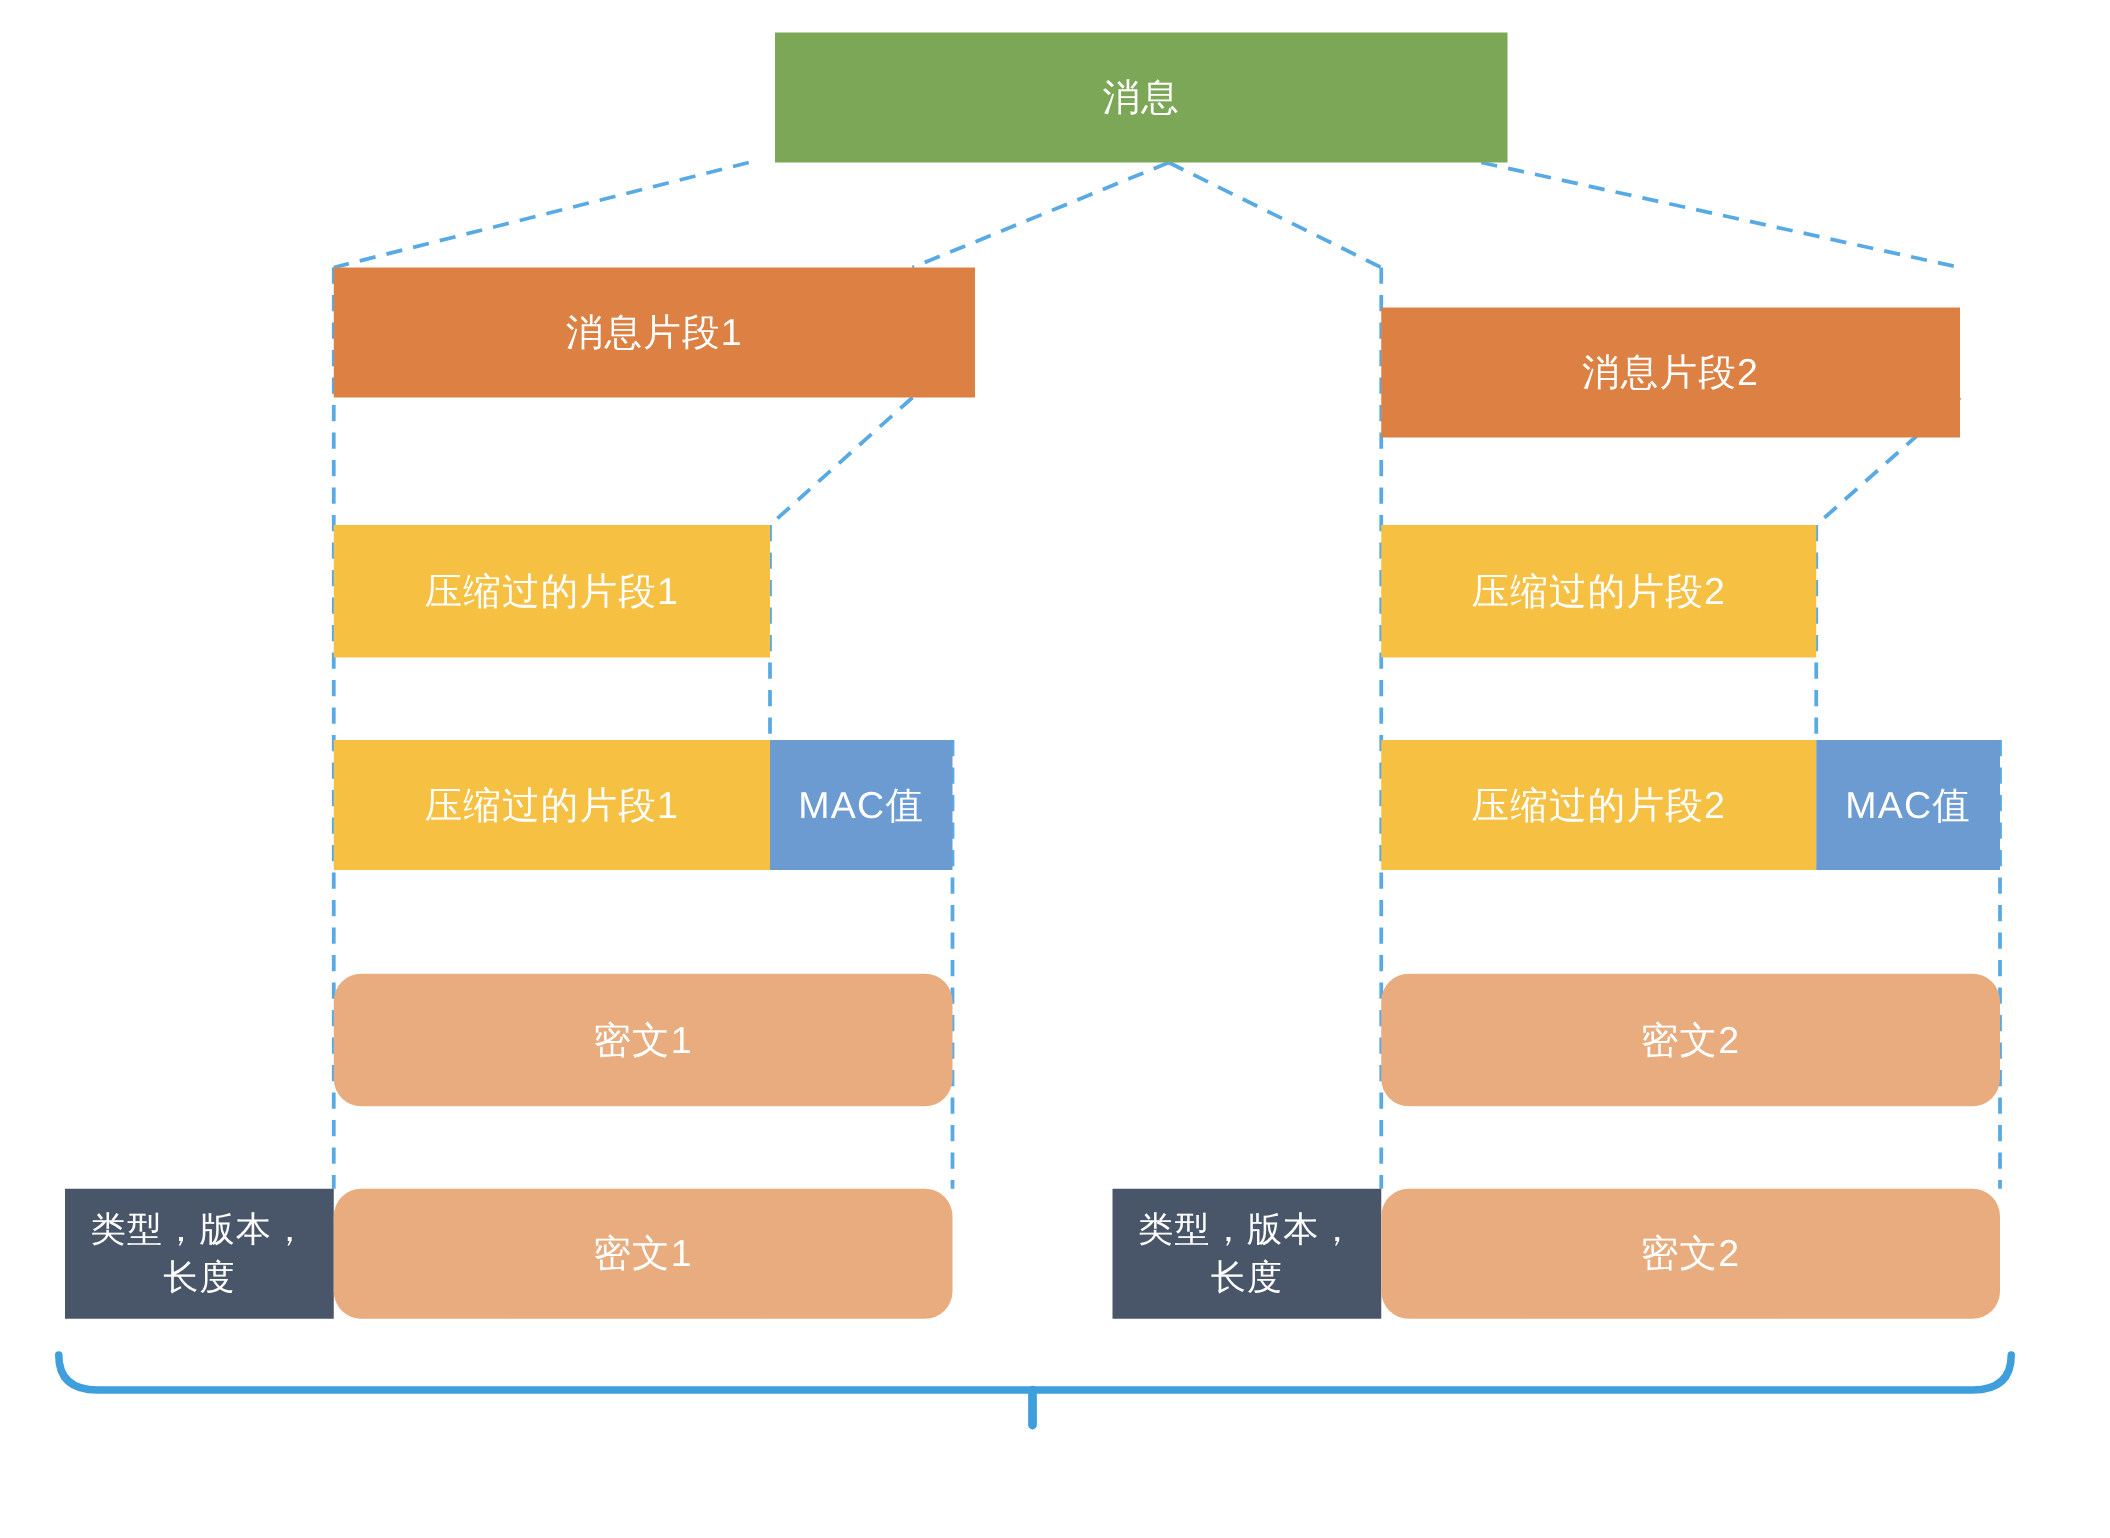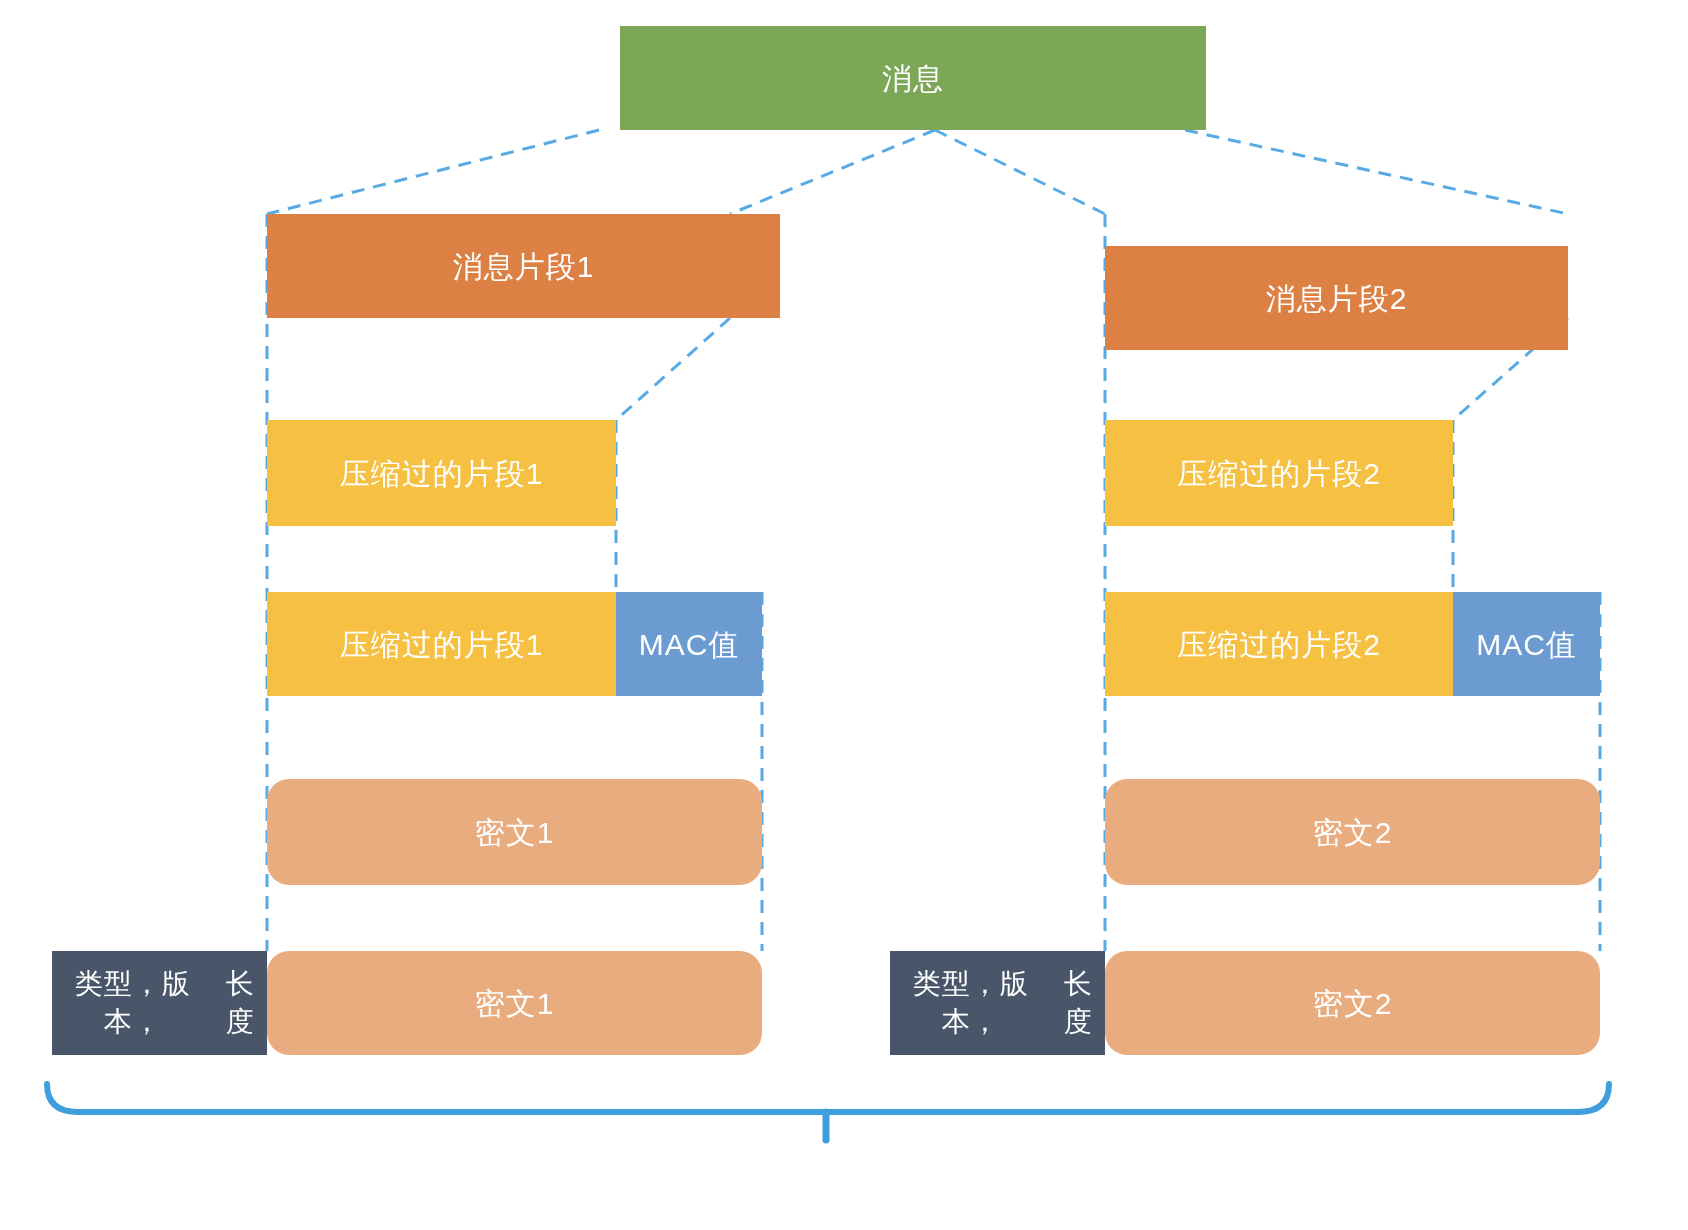--- a/index.html
+++ b/index.html
@@ -24,21 +24,21 @@
     position:absolute;display:flex;align-items:center;justify-content:center;
     color:var(--box-text);font-size:30px;letter-spacing:1px;text-align:center;
     line-height:1.3;
   }
   .green{background:var(--message-green);}
   .orange{background:var(--fragment-orange);}
   .yellow{background:var(--compressed-yellow);text-align:center;}
   .blue{background:var(--mac-blue);}
   .salmon{background:var(--cipher-salmon);border-radius:22px;}
   .slate{background:var(--header-slate);font-size:28px;}
-  .slate .hdr-lines{display:flex;flex-direction:row;align-items:center;line-height:1.35;}
+  .slate .hdr-lines{display:flex;flex-direction:column;align-items:center;line-height:1.35;}
   .footer-label{
     position:absolute;left:627px;top:1158px;width:400px;text-align:center;
     color:var(--label-black);font-size:34px;letter-spacing:2px;
   }
 </style>
 </head>
 <body>
 
 <div class="canvas">
 

